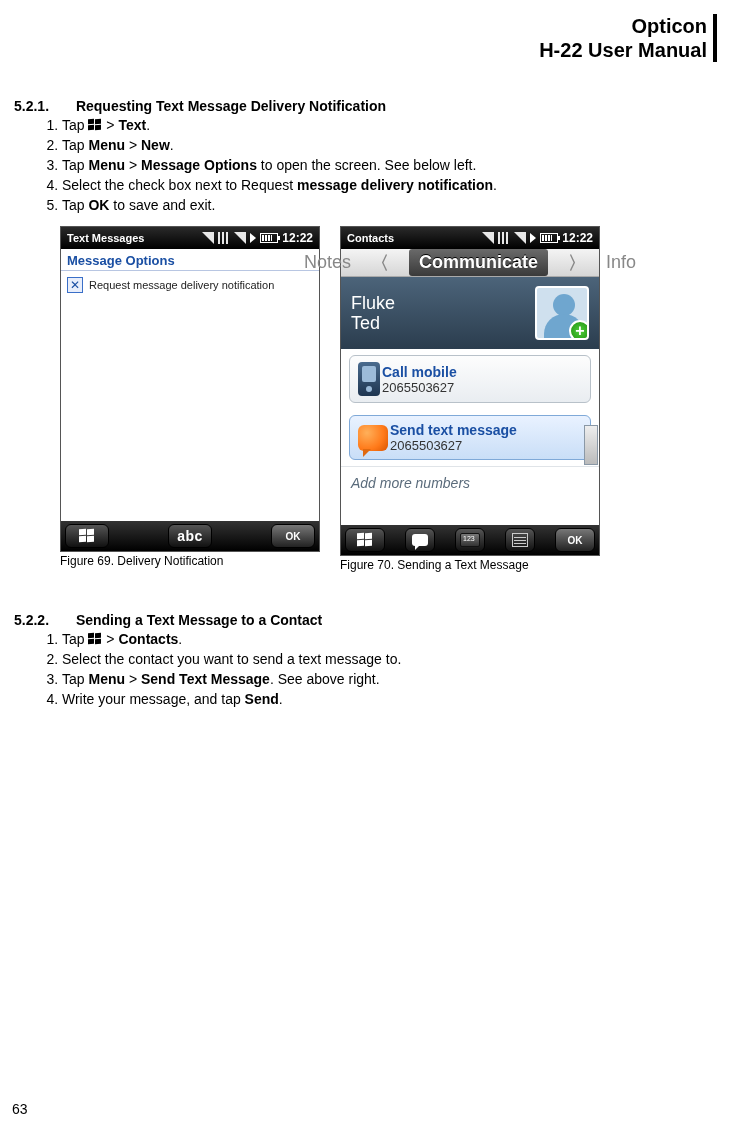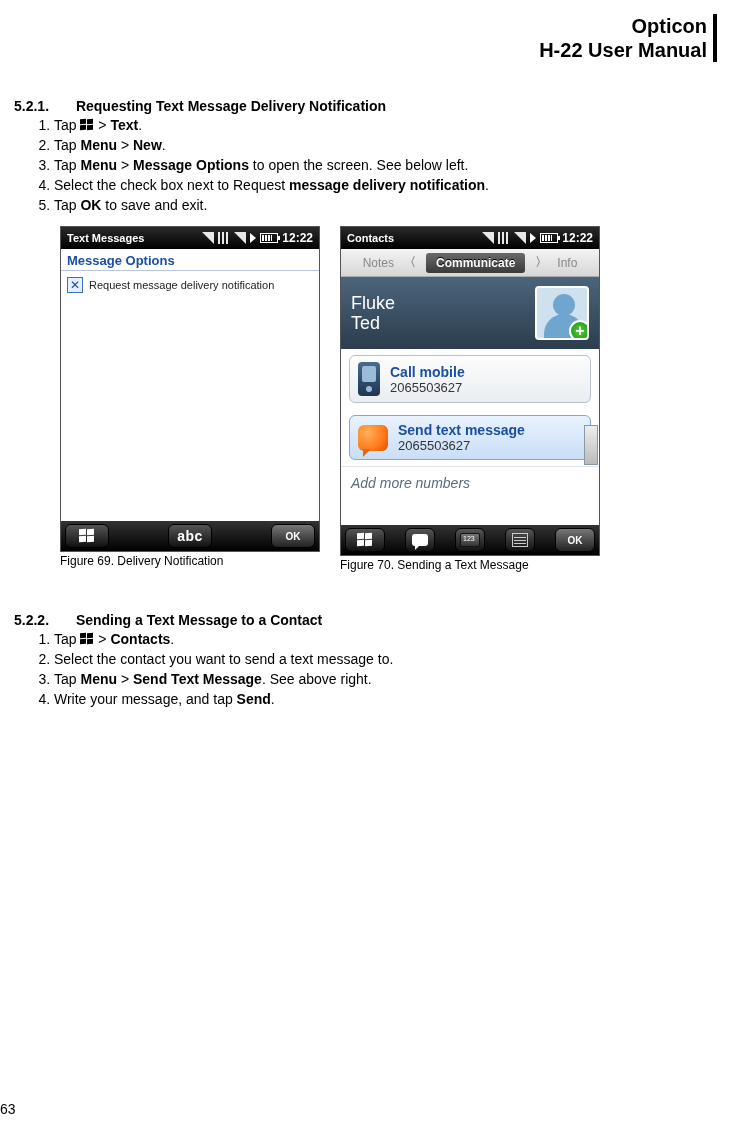--- a/index.html
+++ b/index.html
@@ -23,21 +23,21 @@
     border-right: 4px solid #000;
     margin-bottom: 36px;
   }
   .section-head {
     font-weight: bold;
     font-size: 14px;
     margin-bottom: 2px;
   }
   .section-head .num { display: inline-block; width: 58px; }
   ol.steps { margin: 0 0 10px 0; padding-left: 40px; }
-  ol.steps li { margin: 1px 0; line-height: 1.35; }
+  ol.steps li { margin: 1px 8px; line-height: 1.35; }
   .win-icon {
     display: inline-block;
     width: 14px; height: 12px;
     vertical-align: -1px;
     position: relative;
   }
   .win-icon span { position: absolute; background: #000; }
   .win-icon .a { width:6px; height:5px; left:0; top:0; transform: skewY(-6deg); }
   .win-icon .b { width:6px; height:5px; left:7px; top:0; transform: skewY(-6deg); }
   .win-icon .c { width:6px; height:5px; left:0; top:6px; transform: skewY(-6deg); }
@@ -122,22 +122,22 @@
   .win-flag-white .a{width:7px;height:6px;left:0;top:0;transform:skewY(-6deg);}
   .win-flag-white .b{width:7px;height:6px;left:8px;top:0;transform:skewY(-6deg);}
   .win-flag-white .c{width:7px;height:6px;left:0;top:7px;transform:skewY(-6deg);}
   .win-flag-white .d{width:7px;height:6px;left:8px;top:7px;transform:skewY(-6deg);}
 
   
   .f70-body { height: 276px; background:#fff; display:flex; flex-direction:column; }
   .tabbar {
     height:28px; background:linear-gradient(#f4f4f4,#d6d6d6);
     border-bottom:1px solid #aaa;
-    display:flex; align-items:center; justify-content:center; gap:10px;
-    color:#555; font-size:12px;
+    display:flex; align-items:center; justify-content:center; gap:20px;
+    color:#555; font-size:18px;
   }
   .tabbar .active { color:#fff; background:linear-gradient(#6a6a6a,#3a3a3a); padding:3px 10px; border-radius:3px; font-weight:bold; text-shadow:0 -1px 0 #000; }
   .tabbar .side { color:#888; }
   .chev { color:#888; font-weight:bold; }
   .contact-header {
     height:72px;
     background:linear-gradient(#4c647a,#2b3d4e);
     display:flex; align-items:center; padding:0 10px; gap:10px;
     color:#fff;
   }
@@ -156,21 +156,21 @@
     position:absolute; right:-4px; bottom:-4px;
     width:22px; height:22px; border-radius:50%;
     background: radial-gradient(#4ecf3a,#1f8f12);
     border:2px solid #fff;
     color:#fff; font-weight:bold; font-size:16px;
     display:flex; align-items:center; justify-content:center;
   }
   .card {
     margin:6px 8px; border:1px solid #b8c1c9; border-radius:6px;
     background:linear-gradient(#fdfdfd,#e9edf1);
-    padding:6px 8px; display:flex; gap:10px; align-items:center;
+    padding:6px 8px; display:flex; gap:2px; align-items:center;
   }
   .card.sel { border-color:#7fa9d8; background:linear-gradient(#e9f2ff,#c9def7); }
   .card .tt { color:#1a4fa3; font-weight:bold; font-size:14px; }
   .card .sub { color:#333; font-size:13px; }
   .phone-ic {
     width:22px; height:34px; border-radius:4px;
     background:linear-gradient(#4a6b8e,#1e3550);
     position:relative;
   }
   .phone-ic::before{content:"";position:absolute;top:4px;left:4px;right:4px;height:16px;background:#9cbbd9;border-radius:2px;}
@@ -195,21 +195,21 @@
 
   .f70-bar-extra .bb-btn { width:40px; }
   .bb-circle { width:30px; height:24px; border-radius:6px; background:linear-gradient(#555,#111); border:1px solid #000; display:flex; align-items:center; justify-content:center; }
   .bubble-mini{ width:16px; height:12px; background:#fff; border-radius:3px; position:relative;}
   .bubble-mini::after{content:"";position:absolute;left:3px;bottom:-4px;border-top:5px solid #fff;border-right:5px solid transparent;}
   .kb-ic{ width:20px; height:14px; background:linear-gradient(#777,#333); border:1px solid #111; border-radius:2px; position:relative;}
   .kb-ic::before{content:"123"; color:#fff; font-size:7px; position:absolute; left:2px; top:1px;}
   .menu-ic{ width:16px; height:14px; border:1px solid #ccc; display:flex; flex-direction:column; justify-content:space-around; padding:1px;}
   .menu-ic span{height:1px;background:#ccc;}
 
-  .page-num { position:absolute; bottom:14px; left:0; font-size:14px; }
+  .page-num { position:absolute; bottom:14px; left:12px; font-size:14px; }
 </style>
 </head>
 <body>
 
 <div class="header">
   <div>Opticon</div>
   <div>H-22 User Manual</div>
 </div>
 
 <div class="section-head">

